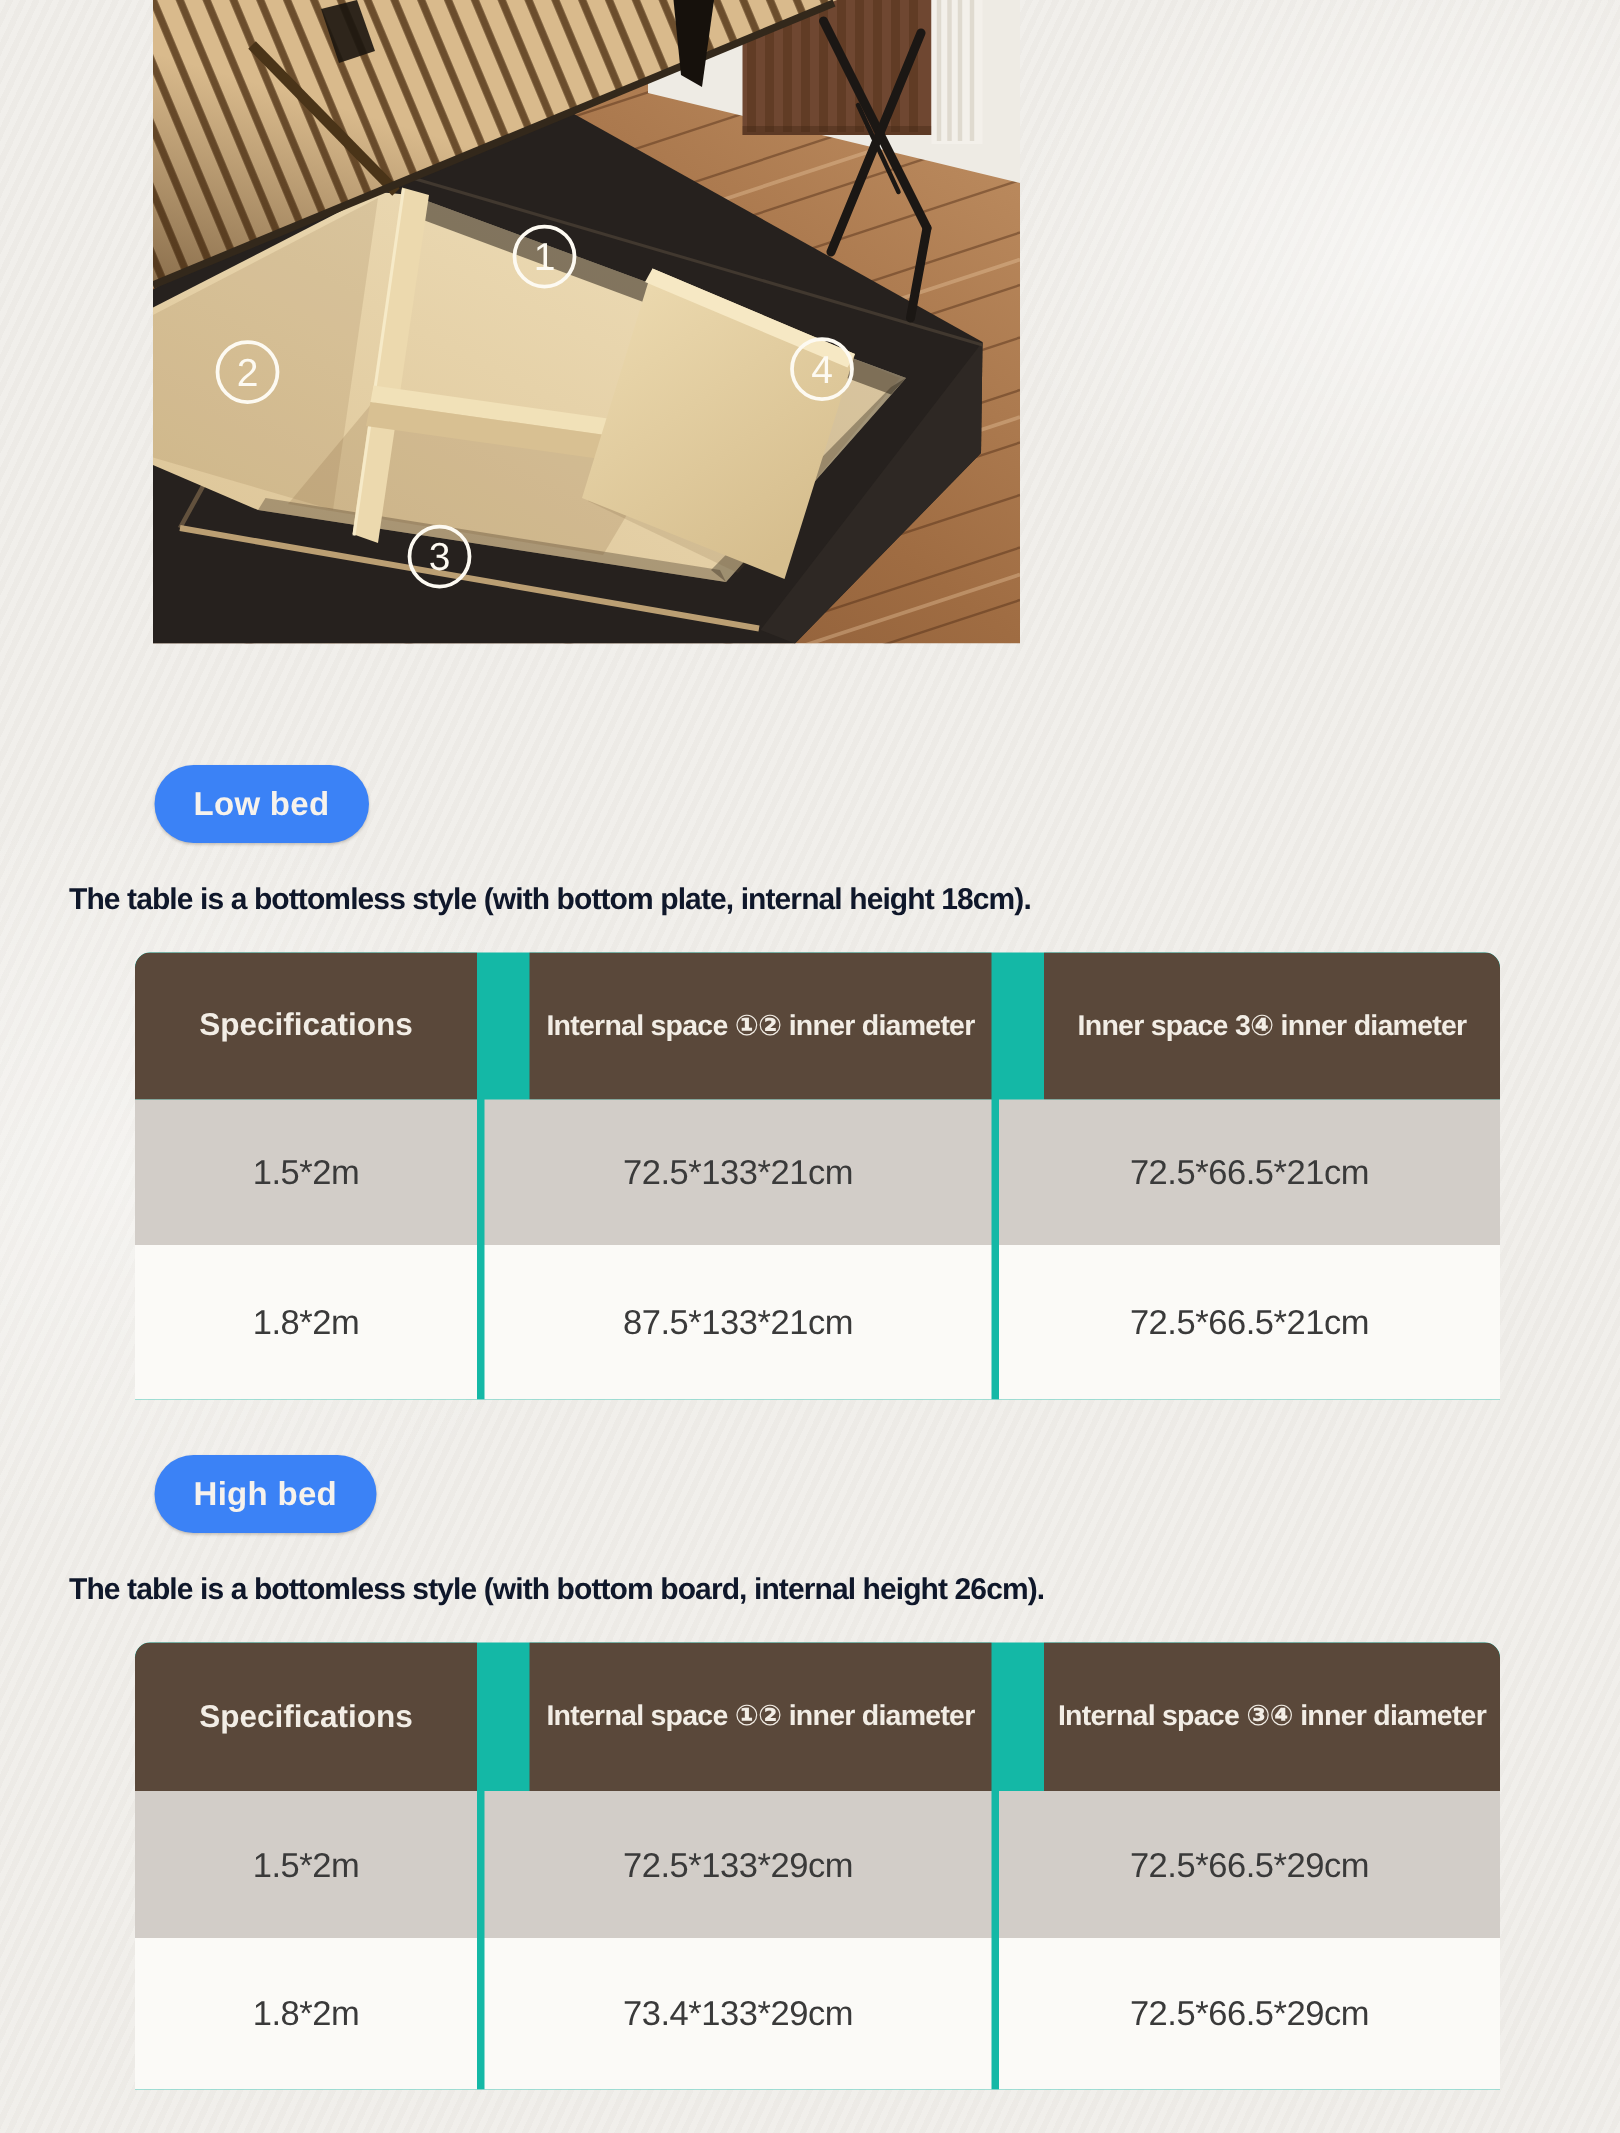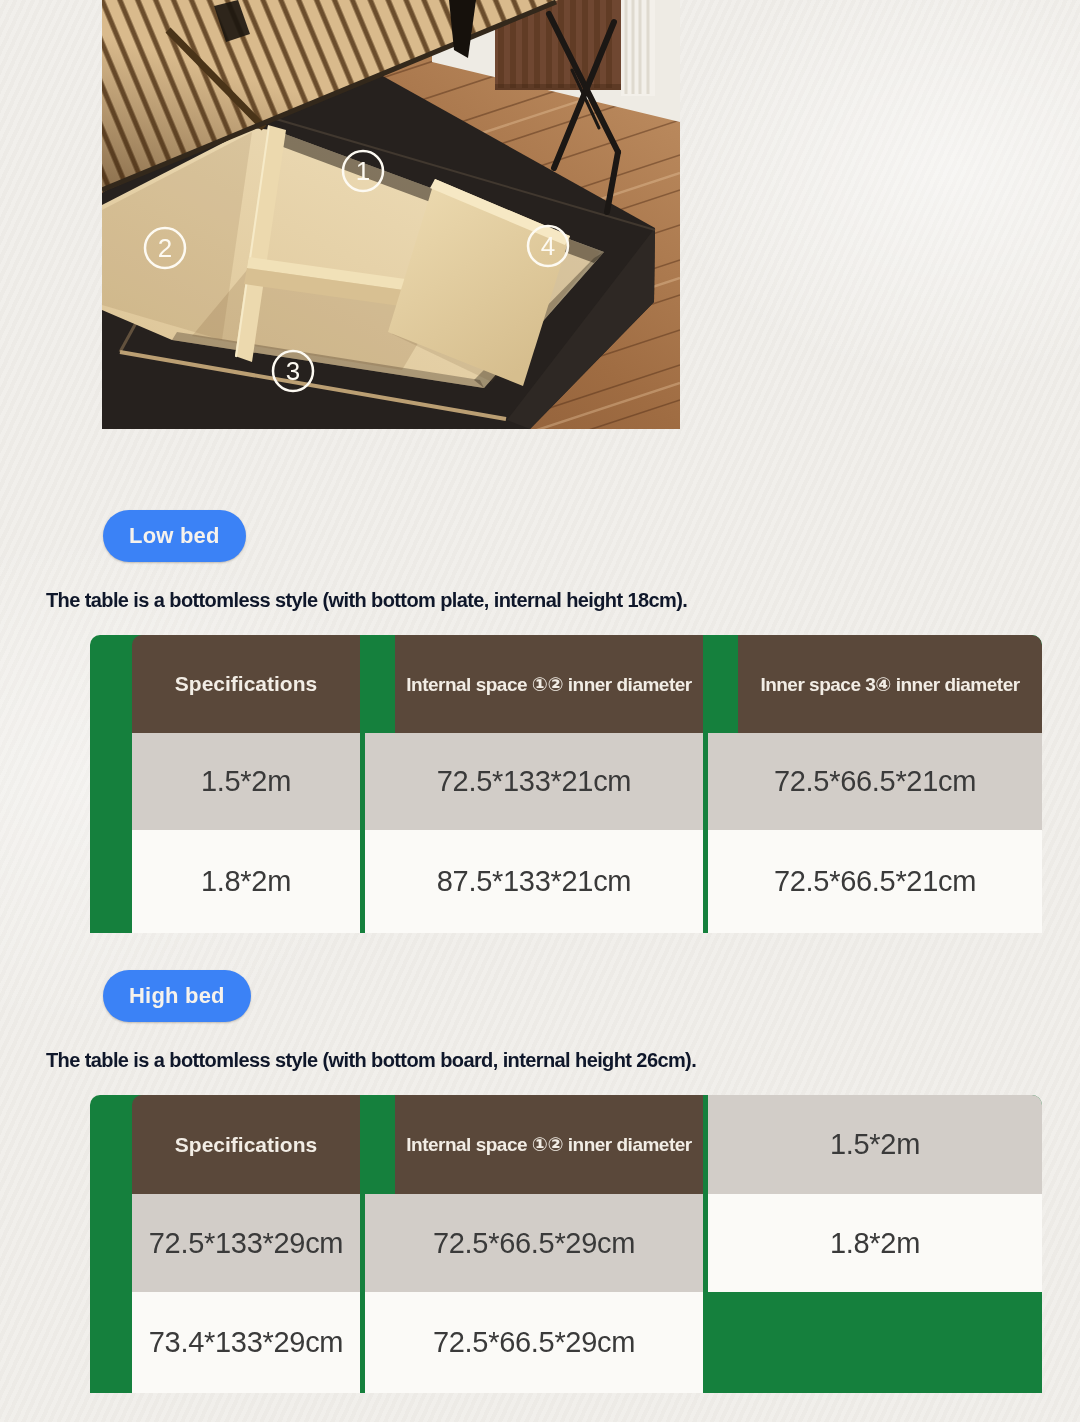--- a/index.html
+++ b/index.html
@@ -32,35 +32,35 @@
     position:absolute;left:46px;width:990px;
     font-size:20px;font-weight:bold;color:#0f172a;
     letter-spacing:-0.6px;line-height:28px;white-space:nowrap;
   }
   .desc.d1{top:586px;}
   .desc.d2{top:1046px;}
 
   .spec-table{
     position:absolute;left:90px;width:910px;
     display:grid;grid-template-columns:228px 338px 334px;column-gap:5px;
-    background:#15803d;border-radius:10px 10px 0 0;overflow:hidden;padding-left:42px;
+    background:#14b8a6;border-radius:10px 10px 0 0;overflow:hidden;
   }
   .spec-table.t1{top:635px;grid-template-rows:98px 97px 103px;}
   .spec-table.t2{top:1095px;grid-template-rows:99px 98px 101px;}
   .th{
     background:#5a483a;color:#f2ede5;
     display:flex;align-items:center;justify-content:center;
     font-weight:bold;font-size:21px;white-space:nowrap;padding:0 3px;
   }
   .th.long{font-size:19px;letter-spacing:-0.5px;margin-left:30px;}
   .th.c1{border-top-left-radius:10px;}
   .th.c3{border-top-right-radius:10px;}
   .td{
     display:flex;align-items:center;justify-content:center;
-    font-size:29px;color:#3a3a3a;letter-spacing:-0.3px;
+    font-size:23px;color:#3a3a3a;letter-spacing:-0.3px;
     background:#fbfaf7;
   }
   .td.alt{background:#d2cdc8;}
 </style>
 </head>
 <body>
 
 <div class="page">
 
   <div class="photo">
@@ -237,20 +237,21 @@
     <div class="td">72.5*66.5*21cm</div>
   </div>
 
   <div class="badge high">High bed</div>
 
   <div class="desc d2">The table is a bottomless style (with bottom board, internal height 26cm).</div>
 
   <div class="spec-table t2">
     <div class="th c1">Specifications</div>
     <div class="th long">Internal space ①② inner diameter</div>
+    <div class="th long c3">Internal space ③④ inner diameter</div>
 
     <div class="td alt">1.5*2m</div>
     <div class="td alt">72.5*133*29cm</div>
     <div class="td alt">72.5*66.5*29cm</div>
 
     <div class="td">1.8*2m</div>
     <div class="td">73.4*133*29cm</div>
     <div class="td">72.5*66.5*29cm</div>
   </div>
 

